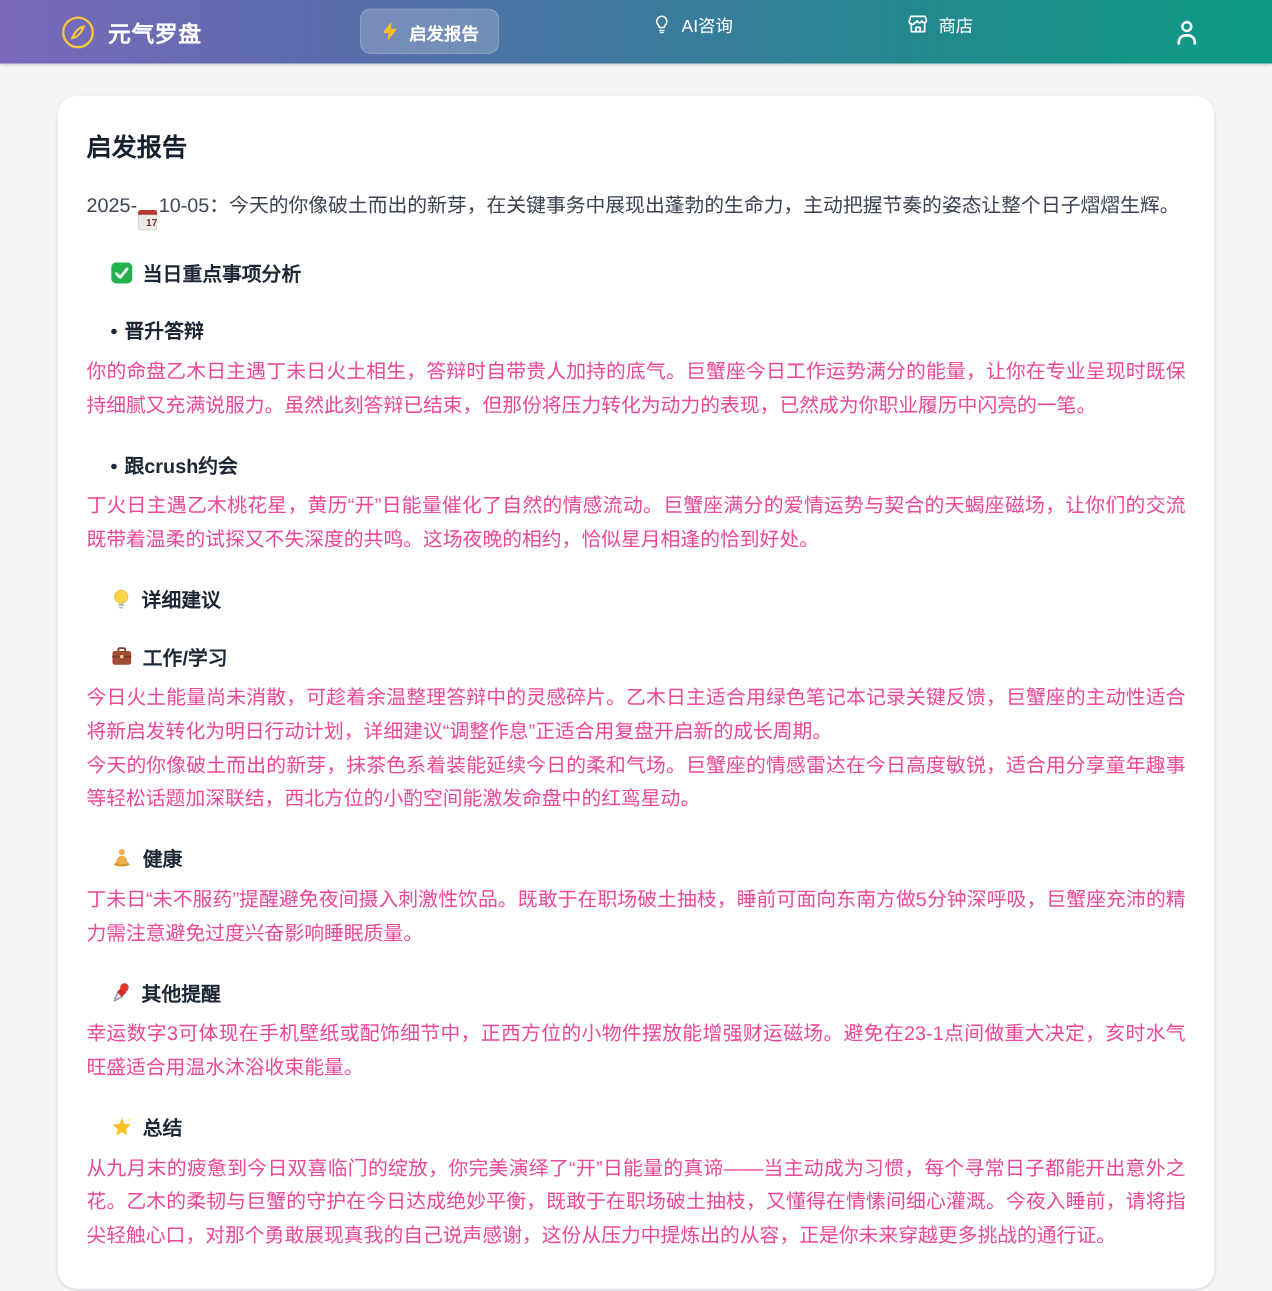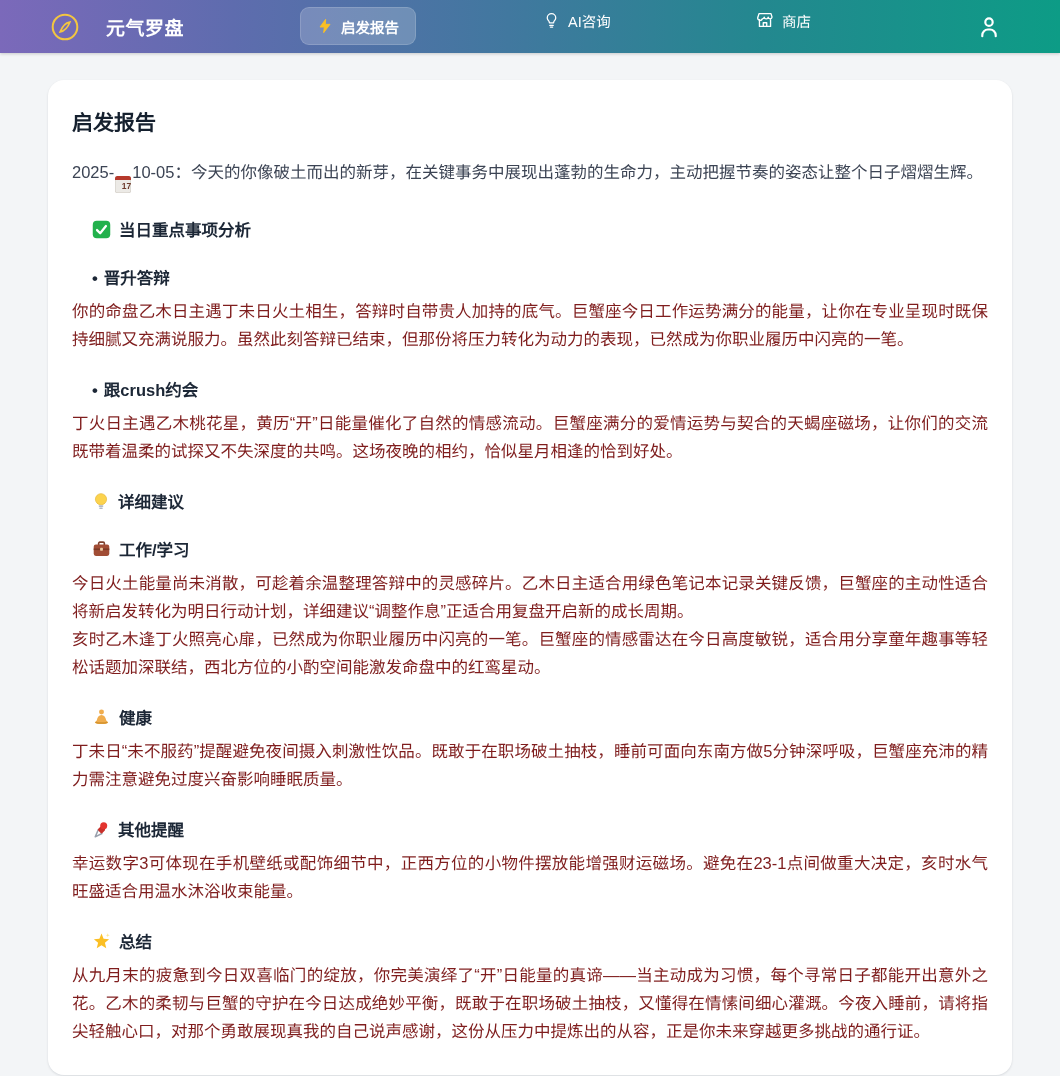--- a/index.html
+++ b/index.html
@@ -16,21 +16,21 @@
   
   .header {
     position:relative;
     height:53px;
     background:linear-gradient(90deg,#7b69ba 0%,#5e6cae 22%,#41789f 48%,#23888f 72%,#0d9c86 100%);
     box-shadow:0 1px 3px rgba(0,0,0,.18);
   }
   .header * { color:#fff; }
   .brand {
     position:absolute; left:50px; top:0; height:53px;
-    display:flex; align-items:center; gap:26px; cursor:pointer;
+    display:flex; align-items:center; gap:10px; cursor:pointer;
   }
   .brand-name { font-size:19px; font-weight:700; letter-spacing:.5px; }
   .nav-pill {
     position:absolute; left:300px; top:7px;
     height:38px; padding:0 16px;
     display:flex; align-items:center; gap:8px;
     background:rgba(255,255,255,.20);
     border:1px solid rgba(255,255,255,.15);
     border-radius:9px; cursor:pointer;
   }
@@ -65,24 +65,24 @@
     width:16px; height:17px; margin:0 1px; vertical-align:-2px;
     background:#eceae6; border-radius:2.5px; overflow:hidden;
     box-shadow:inset 0 0 0 .5px #cfcac2;
   }
   .cal-top { height:4.5px; background:#b6392c; }
   .cal-num { flex:1; font-size:8.5px; line-height:12px; font-weight:700; text-align:right; color:#6d3a2c; }
 
   .sec-heading {
     margin:26px 0 8px 0;
     font-size:16.5px; font-weight:700; color:#1c2736;
-    display:flex; align-items:center; gap:8px; line-height:22px;padding-left:20px;
+    display:flex; align-items:flex-start; gap:8px; line-height:22px;padding-left:20px;
   }
   .sec-heading .bullet { font-weight:700; margin-right:-2px; }
-  .body-p { margin:0; font-size:16.5px; line-height:28px; color:#7f1d1d; text-align:justify; }
+  .body-p { margin:0; font-size:16.5px; line-height:28px; color:#ec4899; text-align:justify; }
   .ico { display:inline-flex; flex:none; }
 </style>
 </head>
 <body>
 
 <div class="header">
 
   <div class="brand">
     <span class="ico">
       <svg width="30" height="30" viewBox="0 0 30 30" fill="none" stroke="#f3c640" stroke-width="2">
@@ -182,21 +182,21 @@
         <rect x="7" y="2.2" width="6" height="4.2" rx="1.3" fill="none" stroke="#7c3f2c" stroke-width="1.7"></rect>
         <rect x="1.8" y="4.8" width="16.4" height="12" rx="2.2" fill="#a14d35"></rect>
         <rect x="1.8" y="8.9" width="16.4" height="1.7" fill="#7c3a26"></rect>
         <rect x="8.5" y="8.2" width="3" height="3" rx="0.7" fill="#ecc9a0"></rect>
       </svg>
     </span>
     <span>工作/学习</span>
   </h3>
   <p class="body-p">今日火土能量尚未消散，可趁着余温整理答辩中的灵感碎片。乙木日主适合用绿色笔记本记录关键反馈，巨蟹座的主动性适合将新启发转化为明日行动计划，详细建议“调整作息”正适合用复盘开启新的成长周期。</p>
 
-  <p class="body-p">亥时乙木逢丁火照亮心扉，已然成为你职业履历中闪亮的一笔。巨蟹座的情感雷达在今日高度敏锐，适合用分享童年趣事等轻松话题加深联结，西北方位的小酌空间能激发命盘中的红鸾星动。</p>
+  <p class="body-p">今天的你像破土而出的新芽，抹茶色系着装能延续今日的柔和气场。巨蟹座的情感雷达在今日高度敏锐，适合用分享童年趣事等轻松话题加深联结，西北方位的小酌空间能激发命盘中的红鸾星动。</p>
 
   <h3 class="sec-heading">
     <span class="ico">
       <svg width="19" height="19" viewBox="0 0 20 20">
         <circle cx="10" cy="4.3" r="2.6" fill="#f0ad4e"></circle>
         <path d="M10 7.4 C7.2 7.4 5.6 9.8 5.1 12.8 L3 15.4 C5 16.6 7 16.9 10 16.9 C13 16.9 15 16.6 17 15.4 L14.9 12.8 C14.4 9.8 12.8 7.4 10 7.4 Z" fill="#f0ad4e"></path>
         <path d="M3.3 15.5 C6.2 17 13.8 17 16.7 15.5 L16 14.1 C13 15.4 7 15.4 4 14.1 Z" fill="#d2932f"></path>
       </svg>
     </span>
     <span>健康</span>

